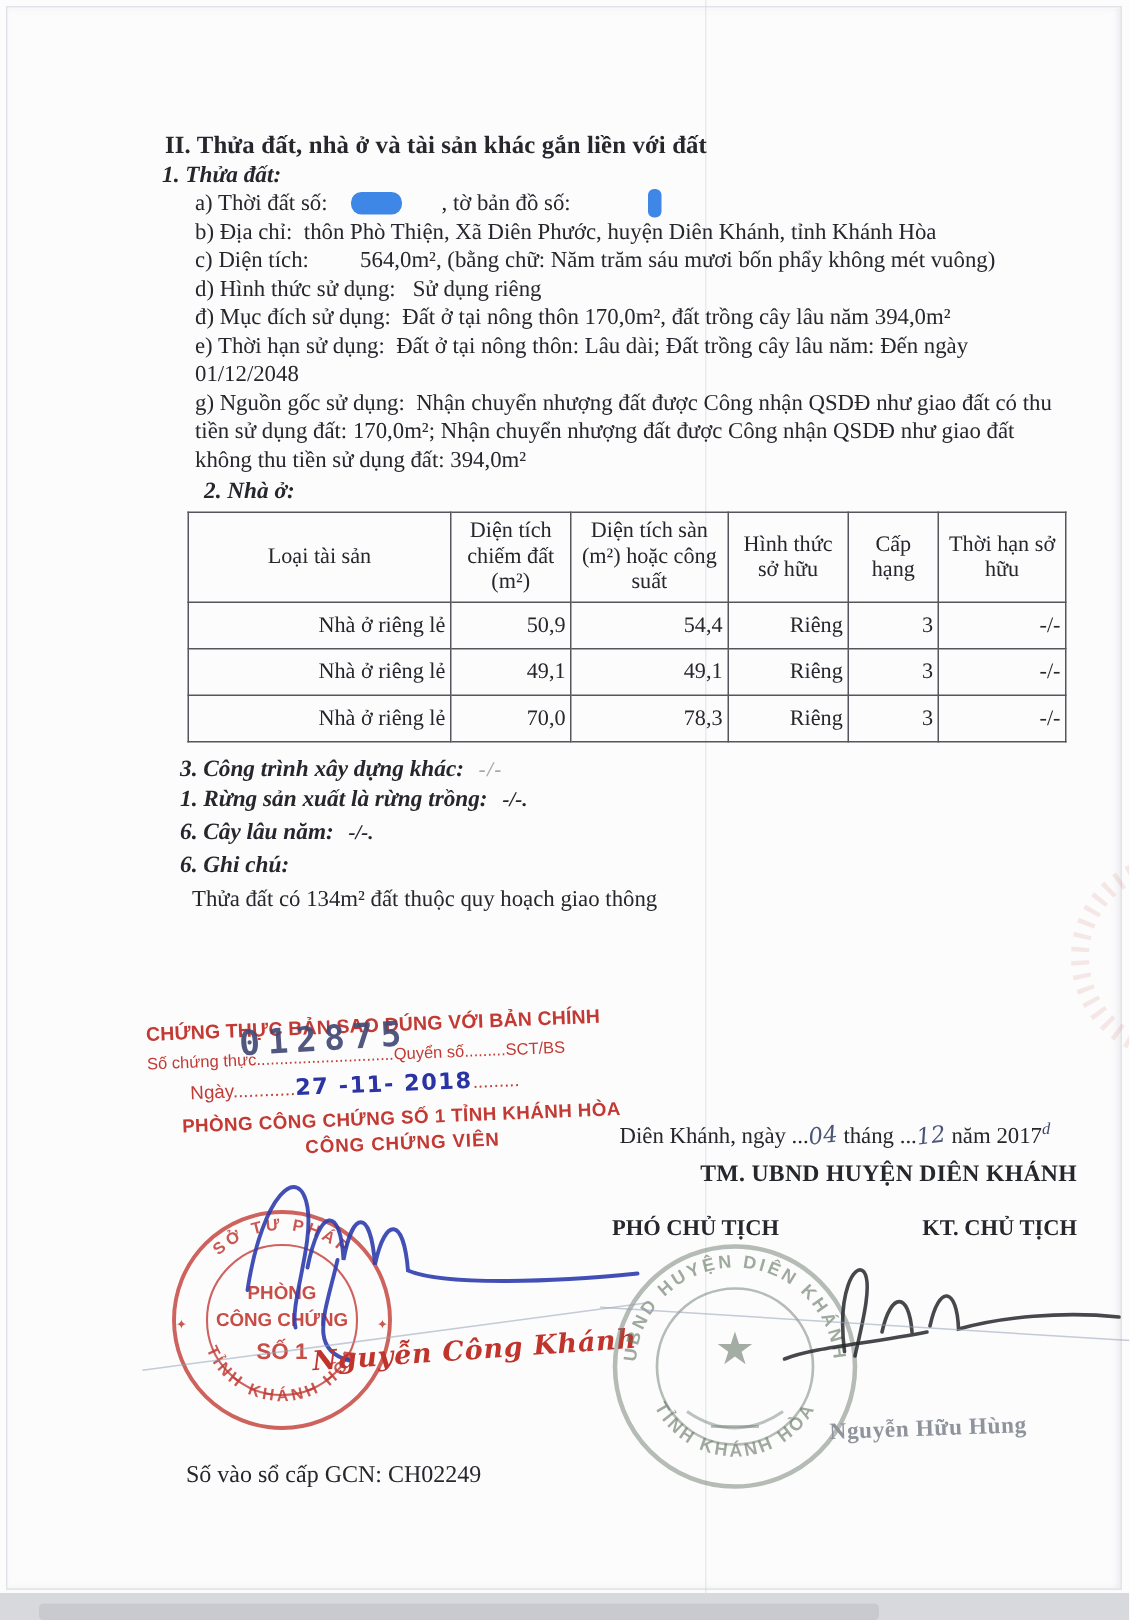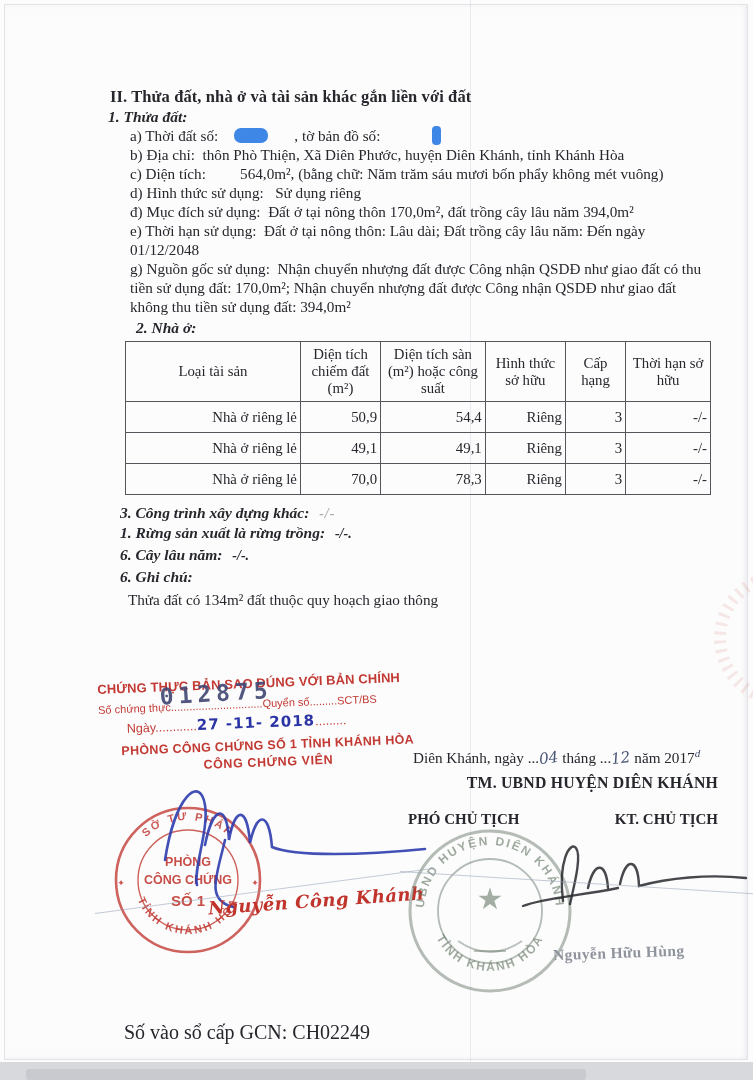--- a/index.html
+++ b/index.html
@@ -80,21 +80,21 @@
   .seal-right .thin { stroke-width:1.8; }
   .seal-right .ringtext { font-family:"Liberation Sans", sans-serif; font-size:12px; font-weight:bold; letter-spacing:2px; fill:#62735f; opacity:.6; }
   .seal-right .emblem-star { font-size:30px; fill:#5d6e5a; text-anchor:middle; opacity:.55; }
   .seal-right .wreath { fill:none; stroke:#6c7c6e; stroke-width:2; opacity:.45; }
 
   .sig-black { position:absolute; left:518px; top:826px; width:235px; height:92px; }
   .sig-black path { fill:none; stroke:#27282d; stroke-width:2.4; stroke-linecap:round; opacity:.85; }
   .name-gray { position:absolute; left:553px; top:944px; font-size:15.5px; font-weight:600; color:#8f939c;
                transform:rotate(-2deg); letter-spacing:.4px; white-space:nowrap; }
 
-  .footer-line { position:absolute; left:124px; top:1021px; font-size:20px; }
+  .footer-line { position:absolute; left:124px; top:975px; font-size:16px; }
 
   .crease { position:absolute; height:0; border-top:1px solid rgba(150,162,182,.55); transform-origin:left center; }
   .crease1 { left:95px; top:913px; width:341px; transform:rotate(-7.6deg); }
   .crease2 { left:400px; top:871px; width:356px; transform:rotate(3.6deg); }
 
   .edge-stamp { position:absolute; right:0; top:568px; width:63px; height:150px; overflow:hidden; }
   .edge-stamp circle { fill:none; stroke:#cf6a5f; stroke-width:12; opacity:.14; stroke-dasharray:3 6; }
 </style>
 </head>
 <body>

